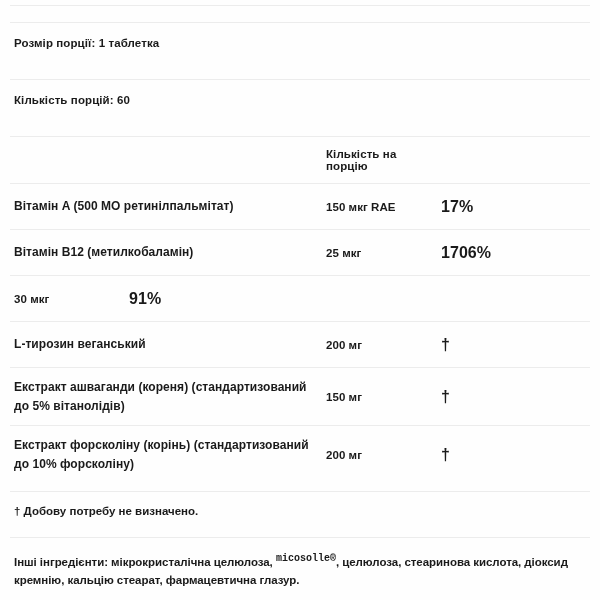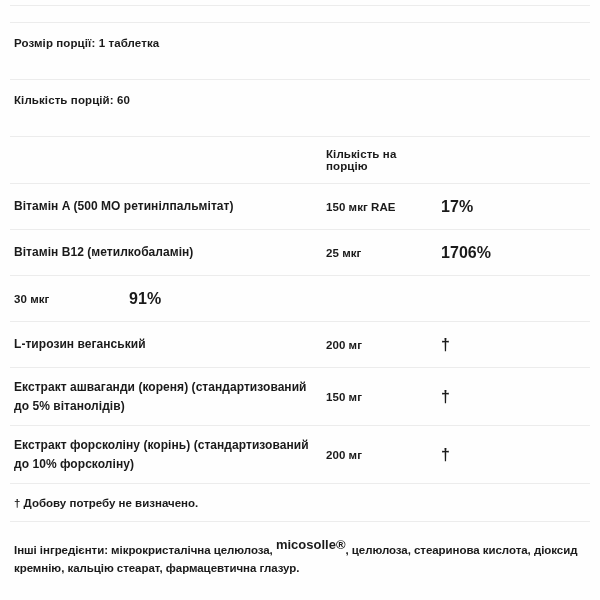--- a/index.html
+++ b/index.html
@@ -85,50 +85,51 @@
   }
   .item-row .c3 {
     flex: 1 1 auto;
     font-size: 16px;
     font-weight: bold;
     color: #1a1a1a;
     letter-spacing: 0.05px;
   }
   .footnote-row {
     box-sizing: border-box;
+    margin: 8px 10px;
+    border-top: 1px solid #ececec;
+    height: 38px;
+    display: flex;
+    align-items: center;
+    padding-left: 4px;
+  }
+  .footnote-row .txt {
+    font-size: 11.5px;
+    font-weight: bold;
+    color: #1a1a1a;
+  }
+  .other-row {
+    box-sizing: border-box;
     margin: 0 10px;
     border-top: 1px solid #ececec;
-    height: 38px;
-    display: flex;
-    align-items: center;
-    padding-left: 4px;
-  }
-  .footnote-row .txt {
-    font-size: 11.5px;
-    font-weight: bold;
-    color: #1a1a1a;
-  }
-  .other-row {
-    box-sizing: border-box;
-    margin: 0 10px;
-    border-top: 1px solid #ececec;
     padding: 13px 0 0 4px;
   }
   .other-row .txt {
     font-size: 11.5px;
     font-weight: bold;
     line-height: 1.6;
     color: #1a1a1a;
     letter-spacing: -0.05px;
   }
   .other-row .sup {
-    font-size: 13px;
+    font-size: 10px;
     vertical-align: super;
     font-weight: bold;
     letter-spacing: 0;
+    font-family: Liberation Mono, monospace;
   }
   .top-rule {
     margin: 5px 10px 0 10px;
     border-top: 1px solid #ececec;
     height: 0;
   }
 </style>
 </head>
 <body>
 

